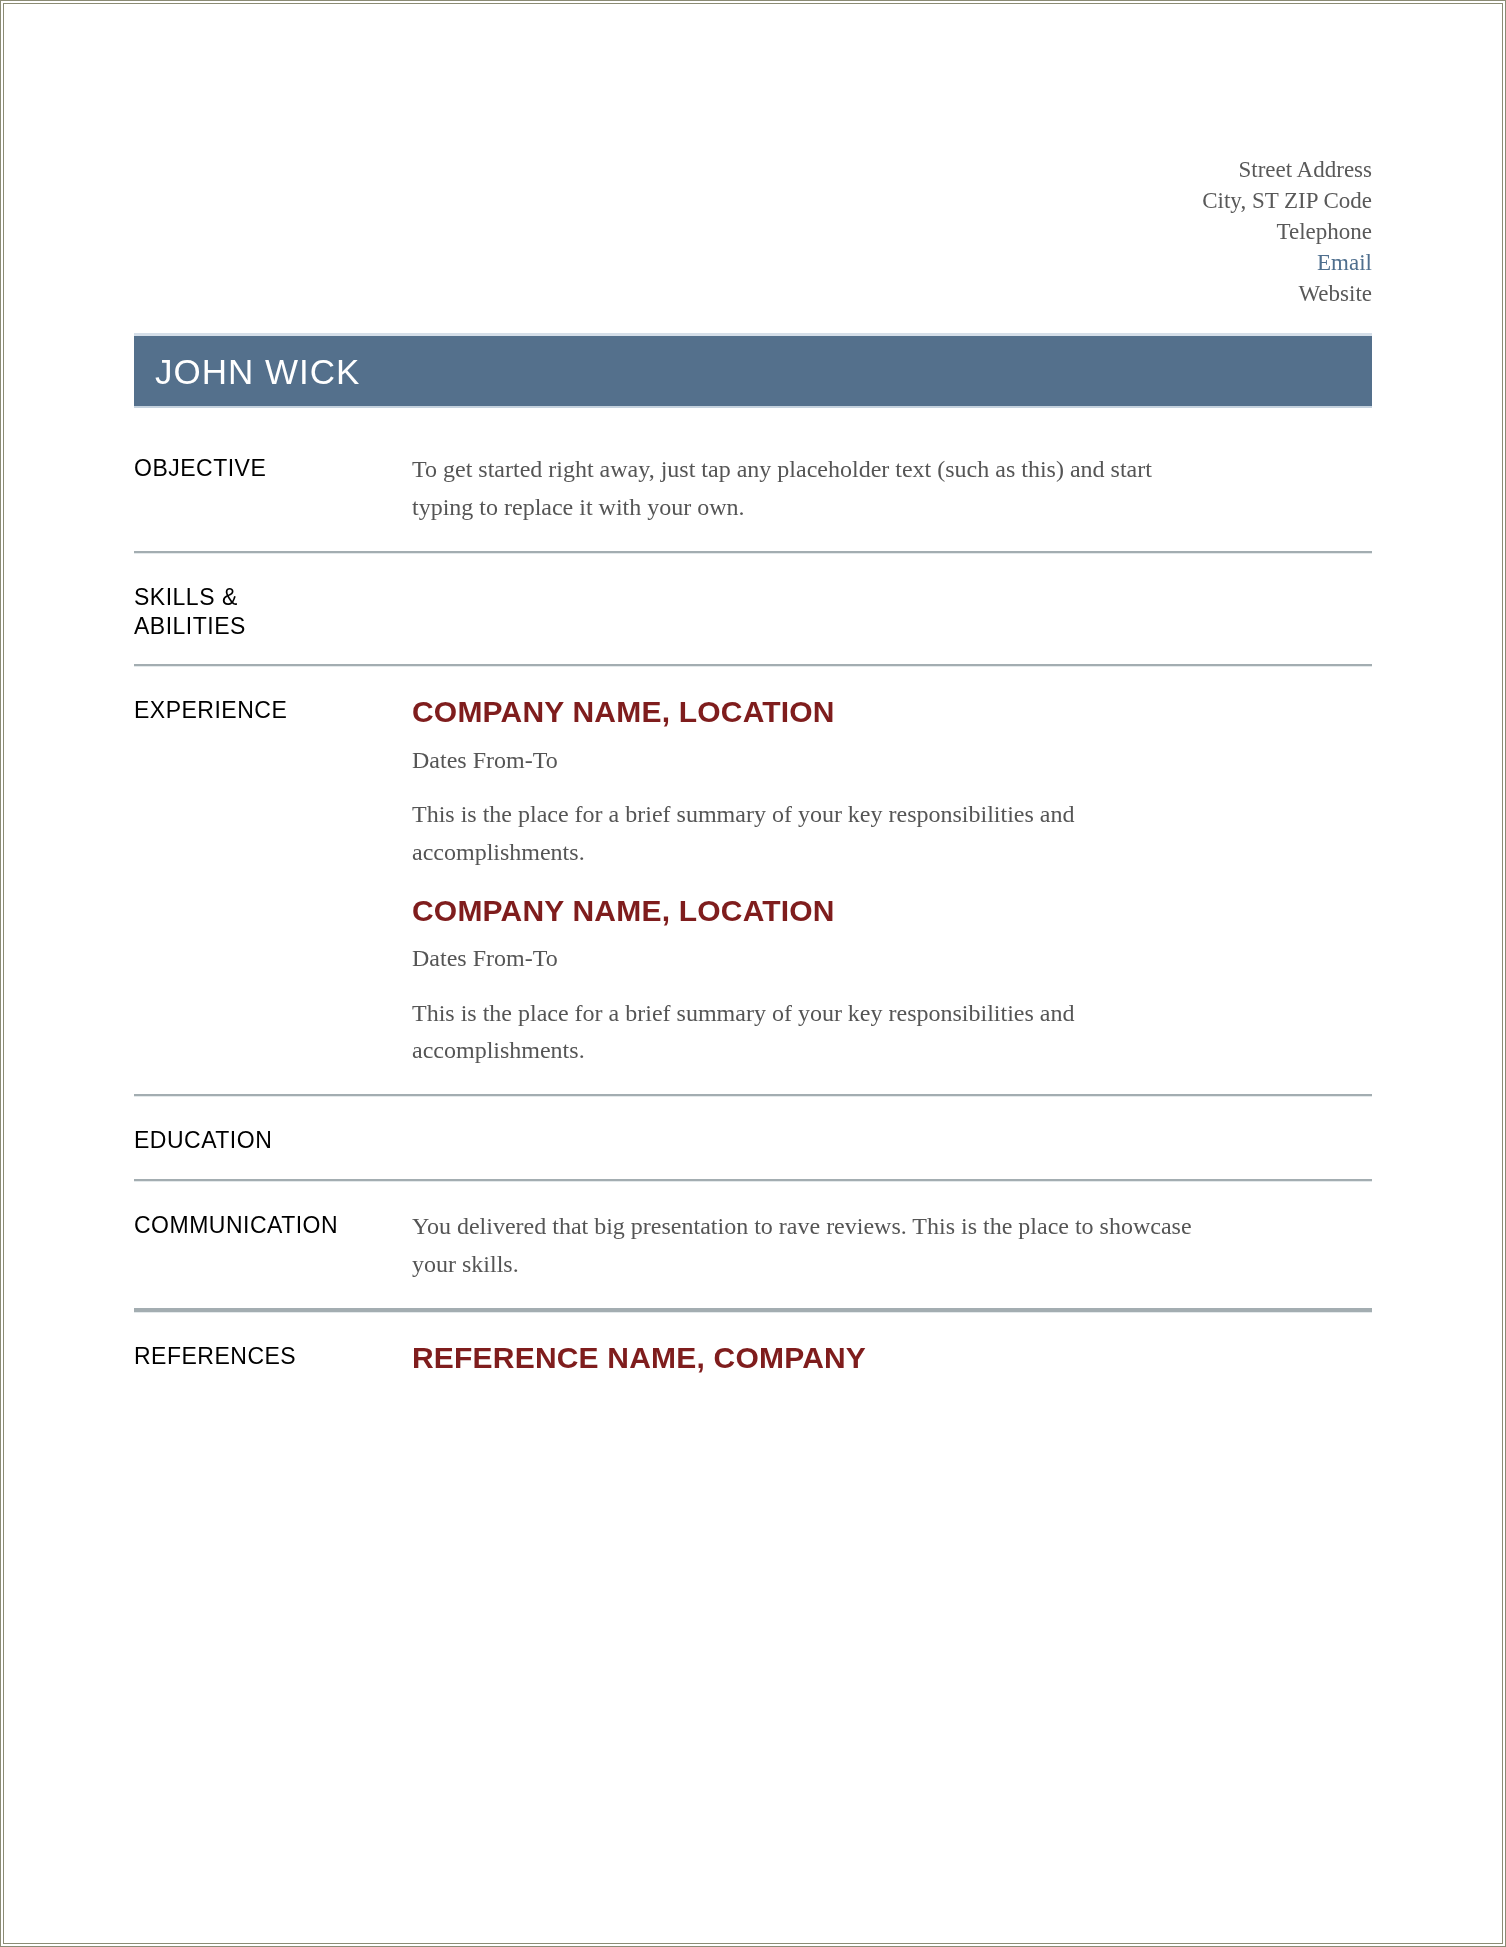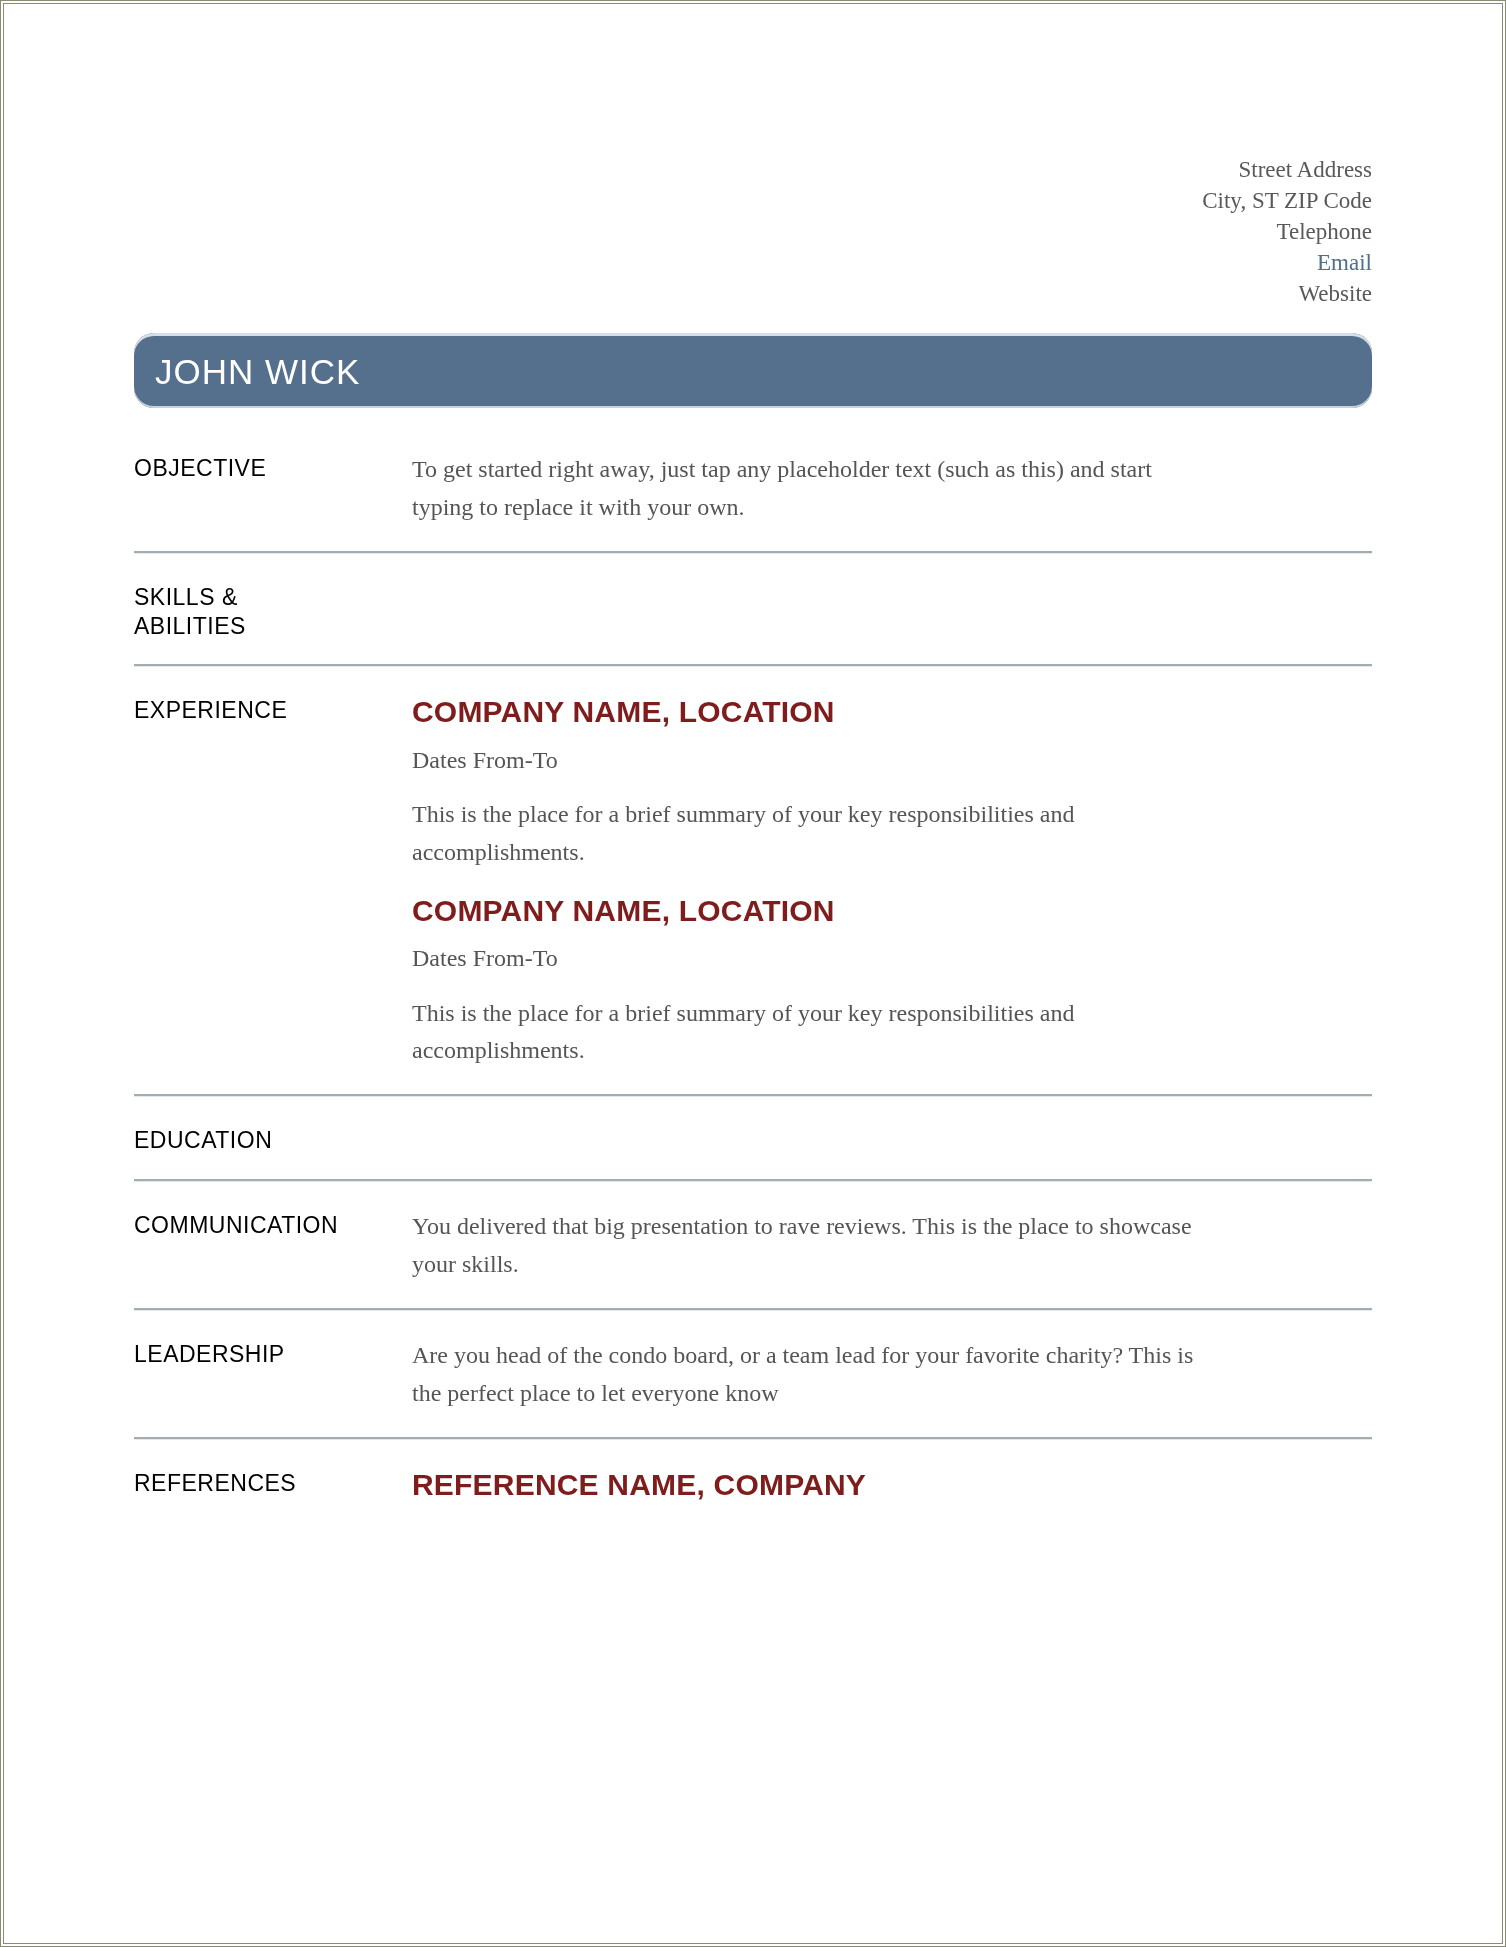--- a/index.html
+++ b/index.html
@@ -38,21 +38,20 @@
     display: inline-block;
   }
   
   .banner {
     margin-top: 24px;
     height: 75px;
     background: #54708c;
     box-shadow: inset 0 3px 0 #d5dfe9, inset 0 -2px 0 #c5d2de;
     display: flex;
     align-items: center;
-    border-radius: 20px;
   }
   .banner .name {
     font-family: "Liberation Sans", sans-serif;
     font-size: 35px;
     color: #ffffff;
     letter-spacing: 1px;
     padding-left: 21px;
     padding-top: 2px;
   }
   
@@ -156,26 +155,20 @@
       <div class="divider"></div>
 
       <div class="section">
         <div class="label-col">COMMUNICATION</div>
         <div class="body-col">
           <div class="p-body">You delivered that big presentation to rave reviews. This is the place to showcase your skills.</div>
         </div>
       </div>
       <div class="divider"></div>
 
-      <div class="section">
-        <div class="label-col">LEADERSHIP</div>
-        <div class="body-col">
-          <div class="p-body">Are you head of the condo board, or a team lead for your favorite charity? This is the perfect place to let everyone know</div>
-        </div>
-      </div>
       <div class="divider"></div>
 
       <div class="section">
         <div class="label-col">REFERENCES</div>
         <div class="body-col">
           <div class="p-heading">REFERENCE NAME, COMPANY</div>
         </div>
       </div>
 
     </div>

